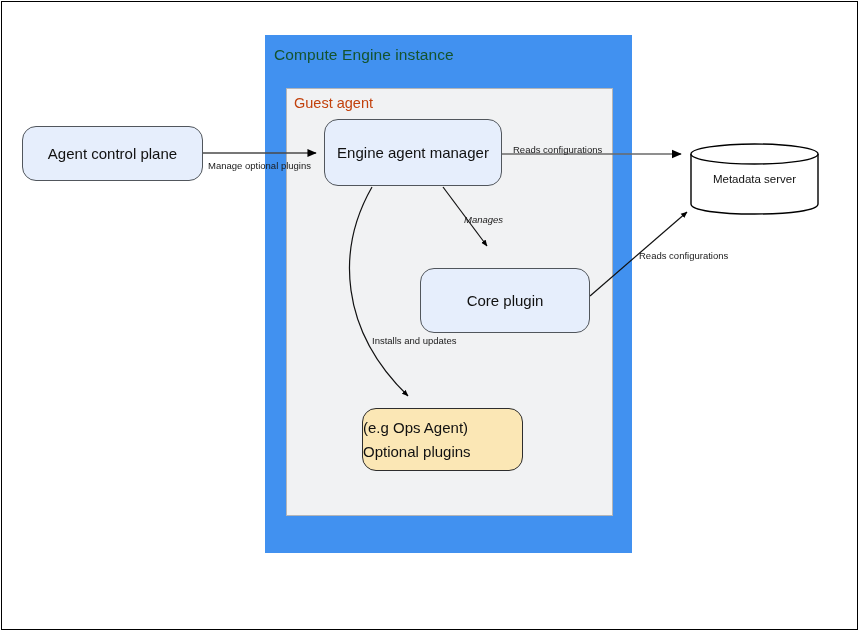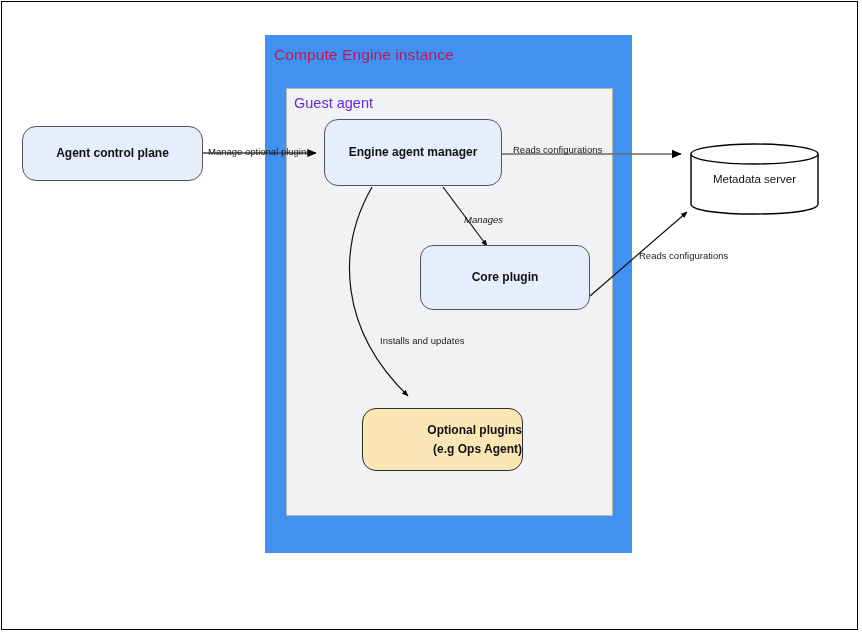--- a/index.html
+++ b/index.html
@@ -34,70 +34,69 @@
     width: 367px;
     height: 518px;
     background: #4191f0;
     box-sizing: border-box;
   }
   .vm-title {
     position: absolute;
     left: 274px;
     top: 46px;
     font-size: 15.5px;
-    color: #be185d;
+    color: #14532d;
     letter-spacing: 0.1px;
   }
   .guest-container {
     position: absolute;
     left: 286px;
     top: 88px;
     width: 327px;
     height: 428px;
     background: #f1f2f3;
     border: 1px solid #b3b5b8;
     box-sizing: border-box;
   }
   .guest-title {
     position: absolute;
     left: 294px;
     top: 95px;
     font-size: 14.5px;
-    color: #6d28d9;
+    color: #c2410c;
   }
   
   .node {
     position: absolute;
     box-sizing: border-box;
     border-radius: 14px;
     display: flex;
     align-items: center;
     justify-content: center;
-    text-align: right;
-    font-size: 12px;
+    text-align: left;
+    font-size: 15px;
     color: #111111;
     line-height: 1.55;
-    font-weight: bold;
   }
   .node-blue {
     background: #e6eefc;
     border: 1.4px solid #51565c;
   }
   .node-yellow {
     background: #fbe7b5;
     border: 1.4px solid #2d2d2d;
   }
   #node-agent-control-plane {
     left: 22px; top: 126px; width: 181px; height: 55px;
   }
   #node-guest-agent-manager {
     left: 324px; top: 119px; width: 178px; height: 67px;
   }
   #node-core-plugin {
-    left: 420px; top: 245px; width: 170px; height: 65px; border-radius: 13px;
+    left: 420px; top: 268px; width: 170px; height: 65px;
   }
   #node-optional-plugins {
     left: 362px; top: 408px; width: 161px; height: 63px;
   }
   .node-multiline {
     display: block;
     width: 100%;
   }
   .node-multiline .line {
     display: block;
@@ -134,25 +133,25 @@
     left: 0; top: 0;
     width: 862px; height: 635px;
     pointer-events: none;
   }
   .edge-label {
     position: absolute;
     font-size: 9.5px;
     color: #1a1a1a;
     white-space: nowrap;
   }
-  #label-manage-optional-plugins { left: 208px; top: 146px; }
+  #label-manage-optional-plugins { left: 208px; top: 160px; }
   #label-reads-configurations-top { left: 513px; top: 144px; }
   #label-manages { left: 464px; top: 214px; font-style: italic; }
   #label-reads-configurations-core { left: 639px; top: 250px; }
-  #label-installs-and-updates { left: 380px; top: 335px; }
+  #label-installs-and-updates { left: 372px; top: 335px; }
 </style>
 </head>
 <body>
 
 <div id="canvas">
 
   <div class="outer-border"></div>
 
   <div class="vm-container"></div>
   <div class="vm-title">Compute Engine instance</div>
@@ -194,22 +193,22 @@
   <div class="node node-blue" id="node-guest-agent-manager">
     <span>Engine agent manager</span>
   </div>
 
   <div class="node node-blue" id="node-core-plugin">
     <span>Core plugin</span>
   </div>
 
   <div class="node node-yellow" id="node-optional-plugins">
     <span class="node-multiline">
+      <span class="line">(e.g  Ops Agent)</span>
       <span class="line">Optional plugins</span>
-      <span class="line">(e.g  Ops Agent)</span>
     </span>
   </div>
 
   <div id="node-metadata-server">
     <svg width="129" height="72" viewBox="0 0 129 72">
       <path d="M 1 11 L 1 61 C 1 67.5 29.6 71 64.5 71 C 99.4 71 128 67.5 128 61 L 128 11" fill="#ffffff" stroke="#000000" stroke-width="1.4"></path>
       <ellipse cx="64.5" cy="11" rx="63.5" ry="10" fill="#ffffff" stroke="#000000" stroke-width="1.4"></ellipse>
     </svg>
     <div class="cyl-label">Metadata server</div>
   </div>

